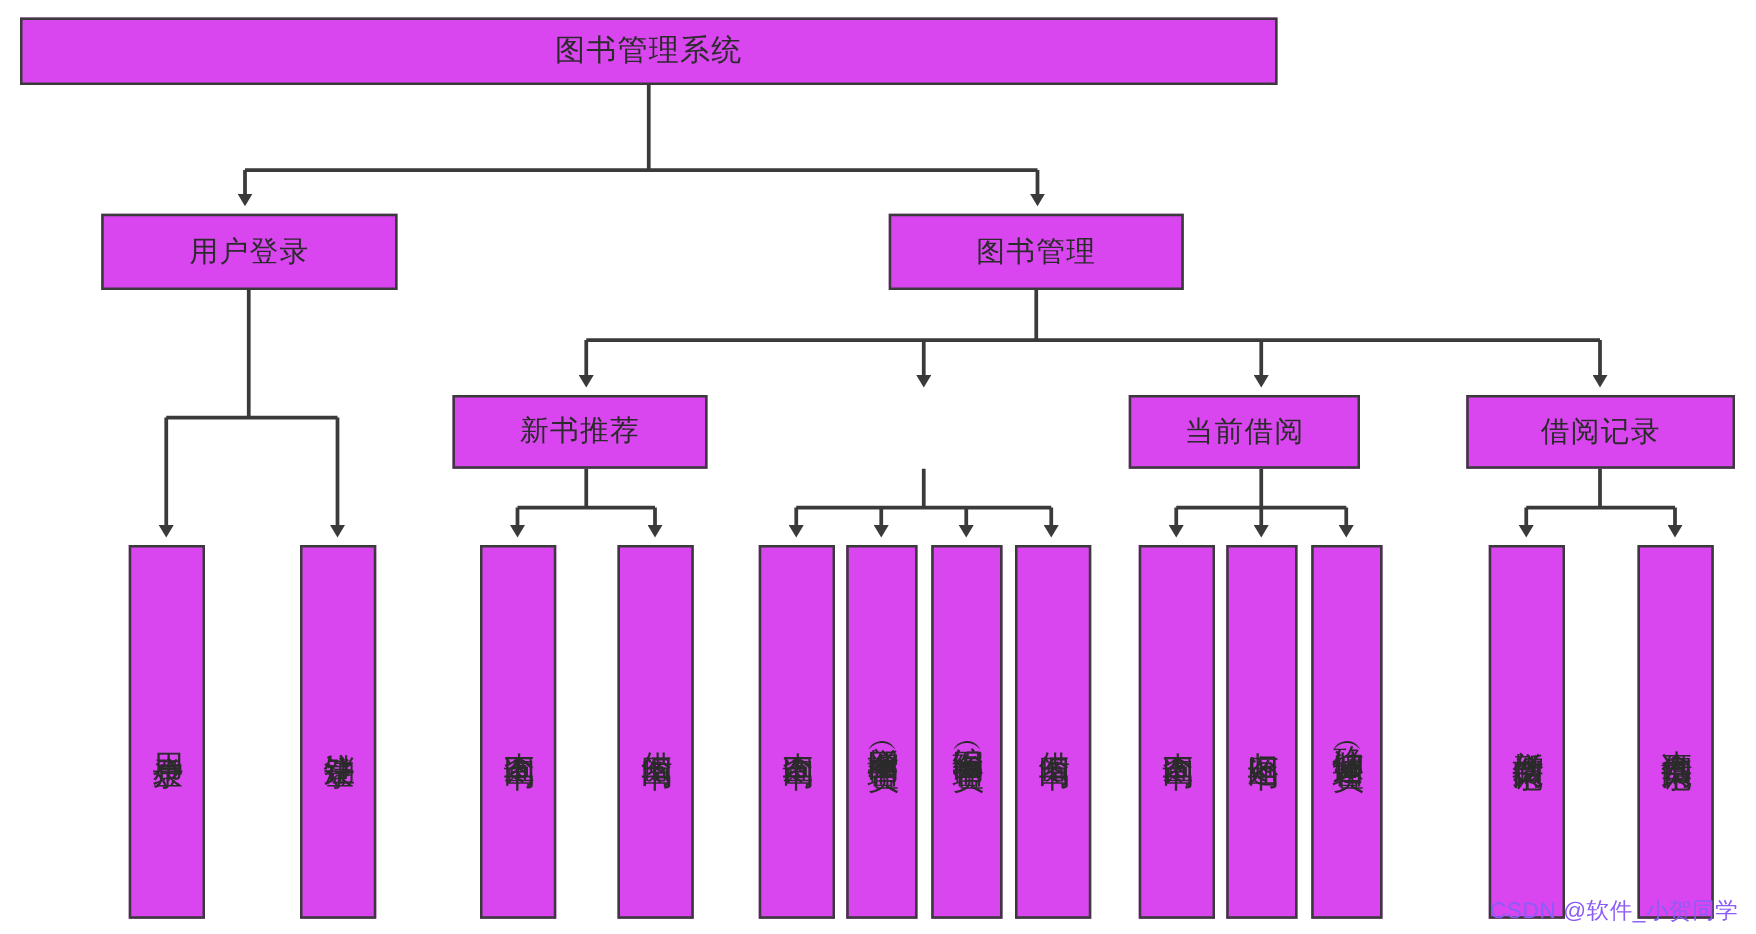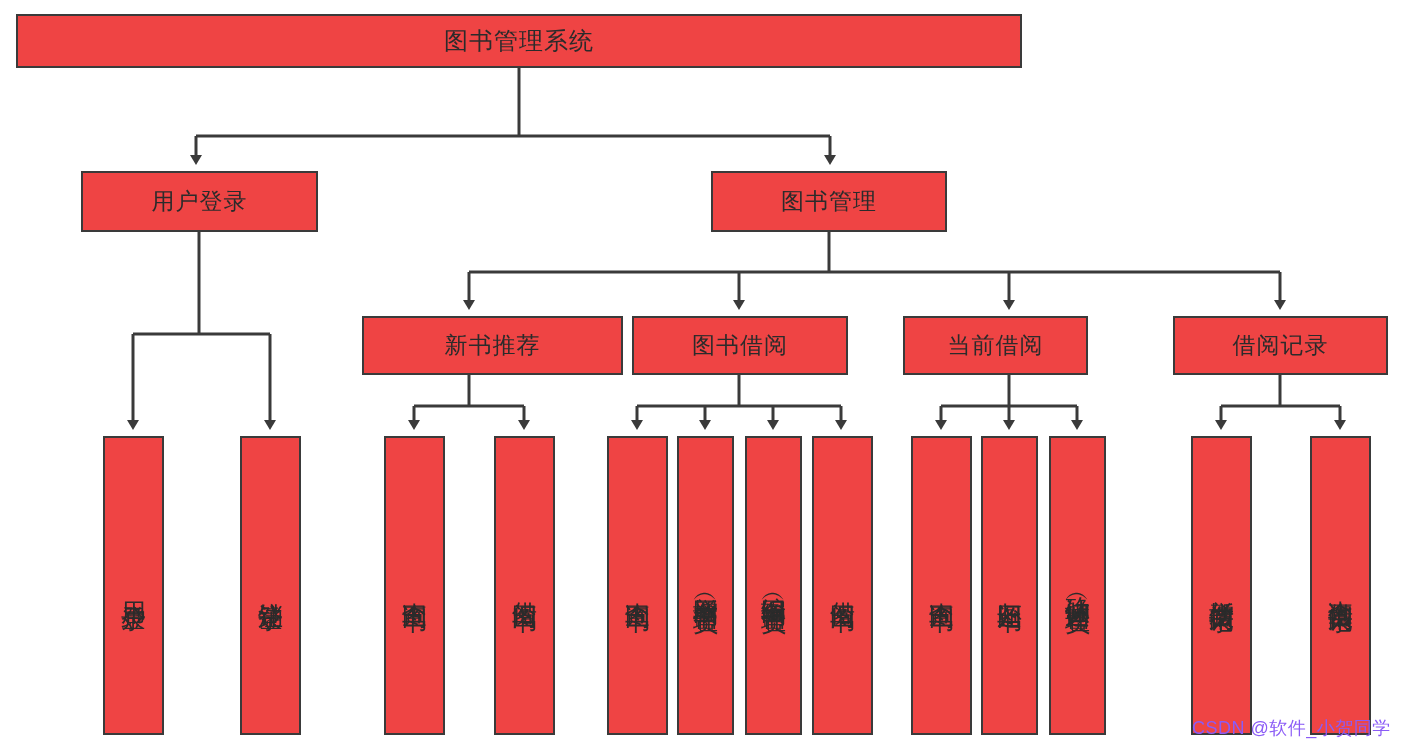--- a/index.html
+++ b/index.html
@@ -22,21 +22,21 @@
     left: 0;
     top: 0;
     width: 1405px;
     height: 747px;
     pointer-events: none;
   }
   .node {
     position: absolute;
     box-sizing: border-box;
     border: 2.5px solid #3a3a3a;
-    background: #ef4444;
+    background: #d946ef;
     display: flex;
     align-items: center;
     justify-content: center;
     color: #2b2b2b;
   }
   .node .label {
     font-size: 23px;
     line-height: 1.15;
     letter-spacing: 1px;
     white-space: nowrap;
@@ -123,25 +123,22 @@
     <span class="label">图书管理系统</span>
   </div>
 
   <div class="node" style="left:81px; top:171px; width:237px; height:61px;">
     <span class="label">用户登录</span>
   </div>
   <div class="node" style="left:711px; top:171px; width:236px; height:61px;text-align:center;">
     <span class="label">图书管理</span>
   </div>
 
-  <div class="node" style="left:362px; top:316px; width:261px; height:59px;">
+  <div class="node" style="left:362px; top:316px; width:204px; height:59px;font-family:Liberation Serif, serif;">
     <span class="label">新书推荐</span>
-  </div>
-  <div class="node" style="left:632px; top:316px; width:216px; height:59px;">
-    <span class="label">图书借阅</span>
   </div>
   <div class="node" style="left:903px; top:316px; width:185px; height:59px;">
     <span class="label">当前借阅</span>
   </div>
   <div class="node" style="left:1173px; top:316px; width:215px; height:59px;">
     <span class="label">借阅记录</span>
   </div>
 
   <div class="node vertical" style="left:103px; top:436px; width:61px; height:299px;">
     <span class="label">用户登录</span>

